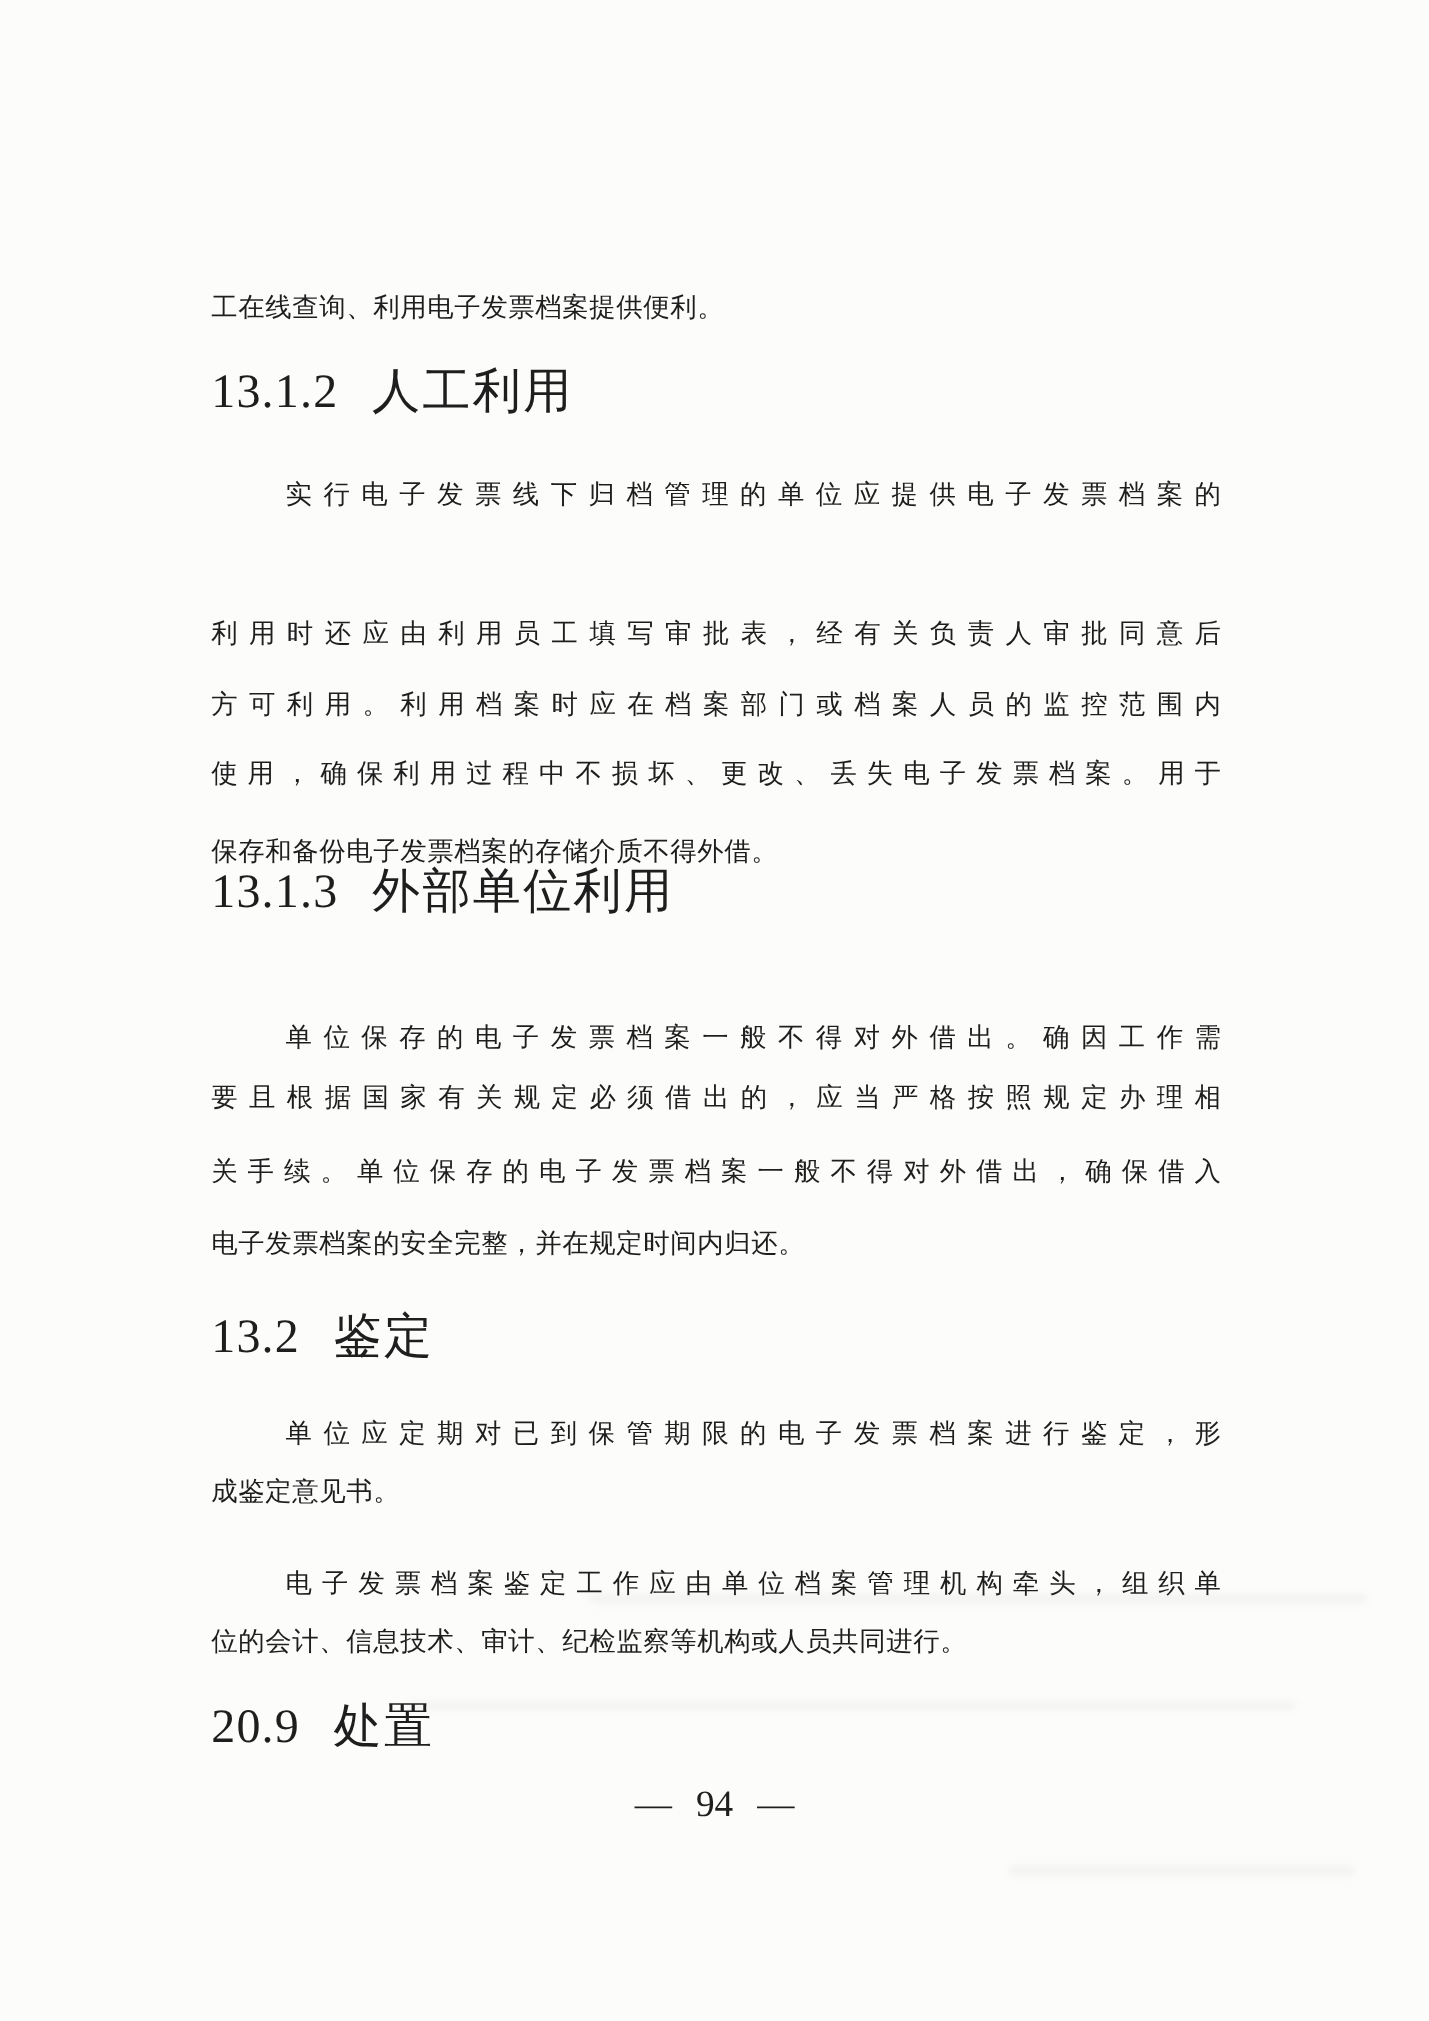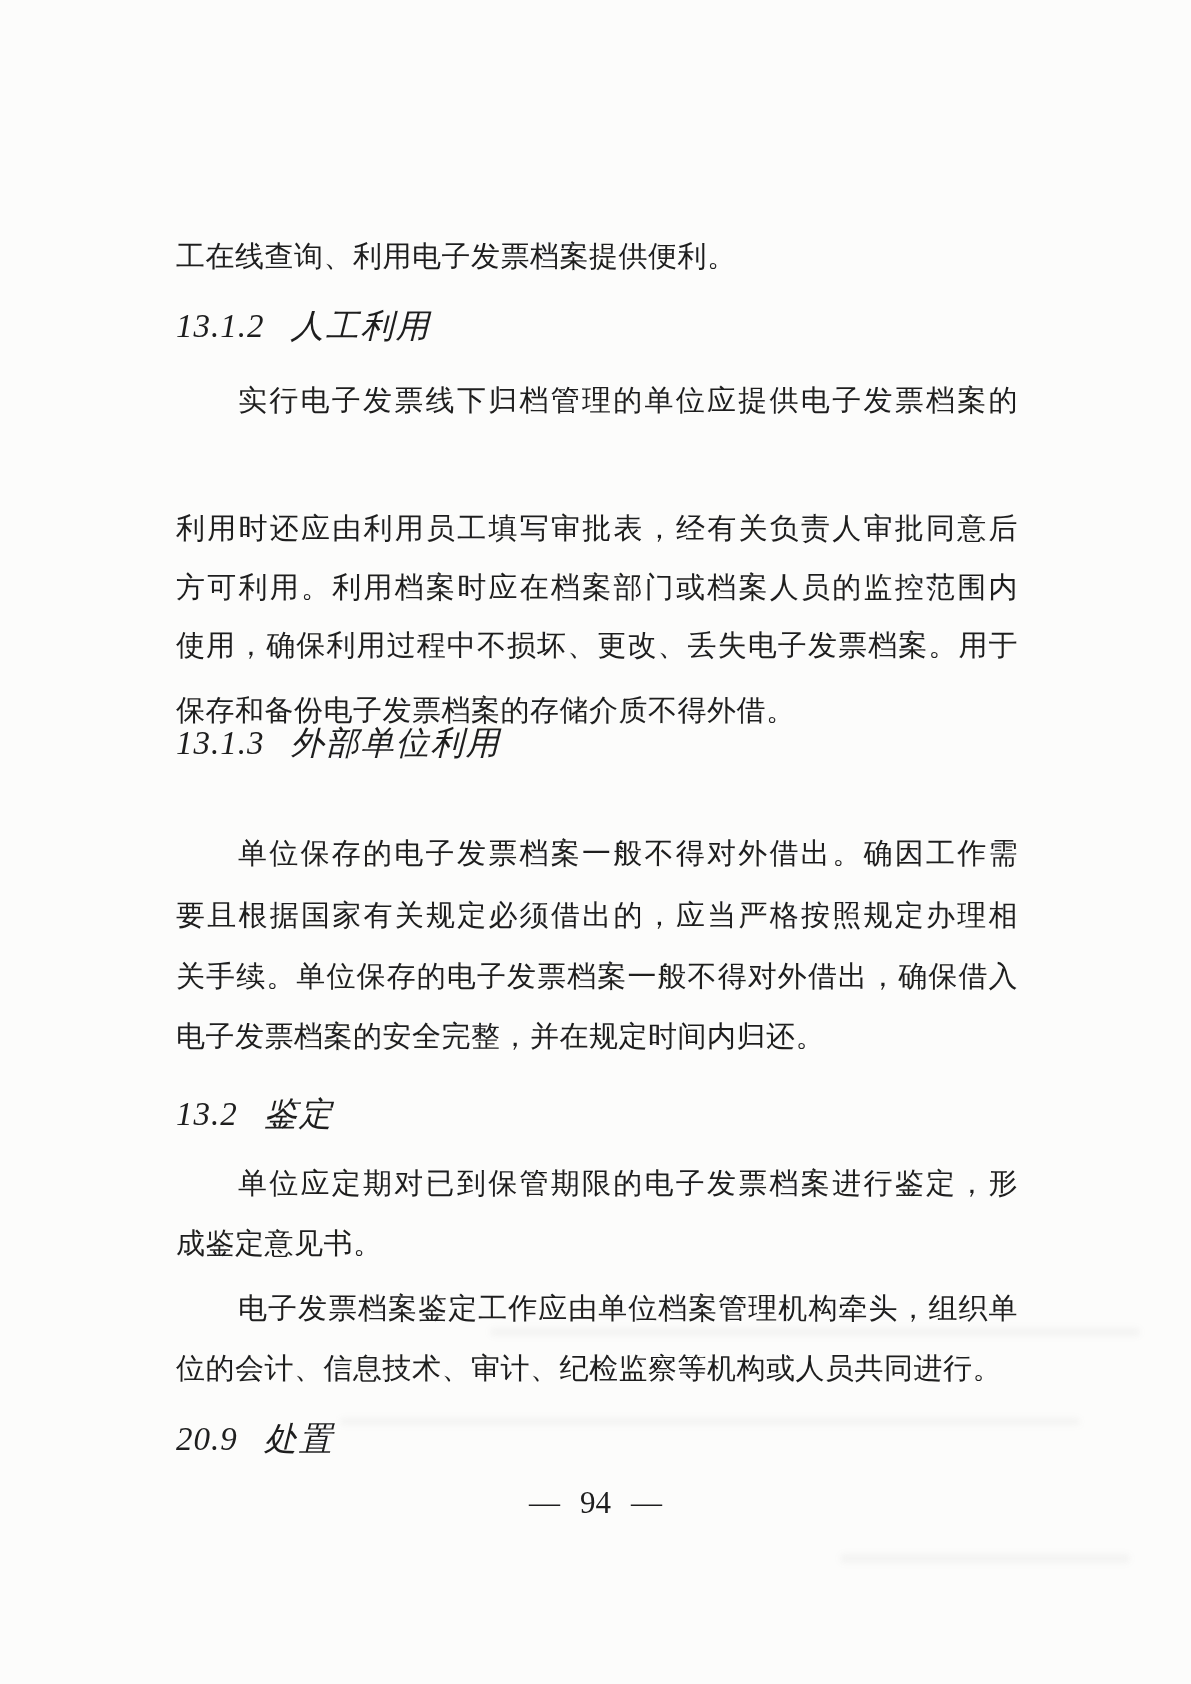--- a/index.html
+++ b/index.html
@@ -15,41 +15,41 @@
     overflow: hidden;
     font-family: "Liberation Serif", "DejaVu Serif", serif;
     color: #1e1e1e;
   }
   .line {
     position: absolute;
     left: 176px;
     width: 842px;
     height: 46px;
     line-height: 46px;
-    font-size: 29px;
+    font-size: 22px;
     white-space: nowrap;
     letter-spacing: 0.5px;
   }
   .justify {
     white-space: normal;
     text-align: justify;
     text-align-last: justify;
   }
   .indent {
     text-indent: 62px;
+    margin-top: 12px;
   }
   .heading {
     position: absolute;
     left: 176px;
     width: 842px;
     height: 48px;
     line-height: 48px;
-    font-size: 33px;
+    font-size: 40px;
     white-space: nowrap;
-    font-style: italic;
   }
   .heading .num {
     display: inline-block;
     margin-right: 18px;
     letter-spacing: 1px;
   }
   .heading .ttl {
     letter-spacing: 2px;
   }
   .footer {

